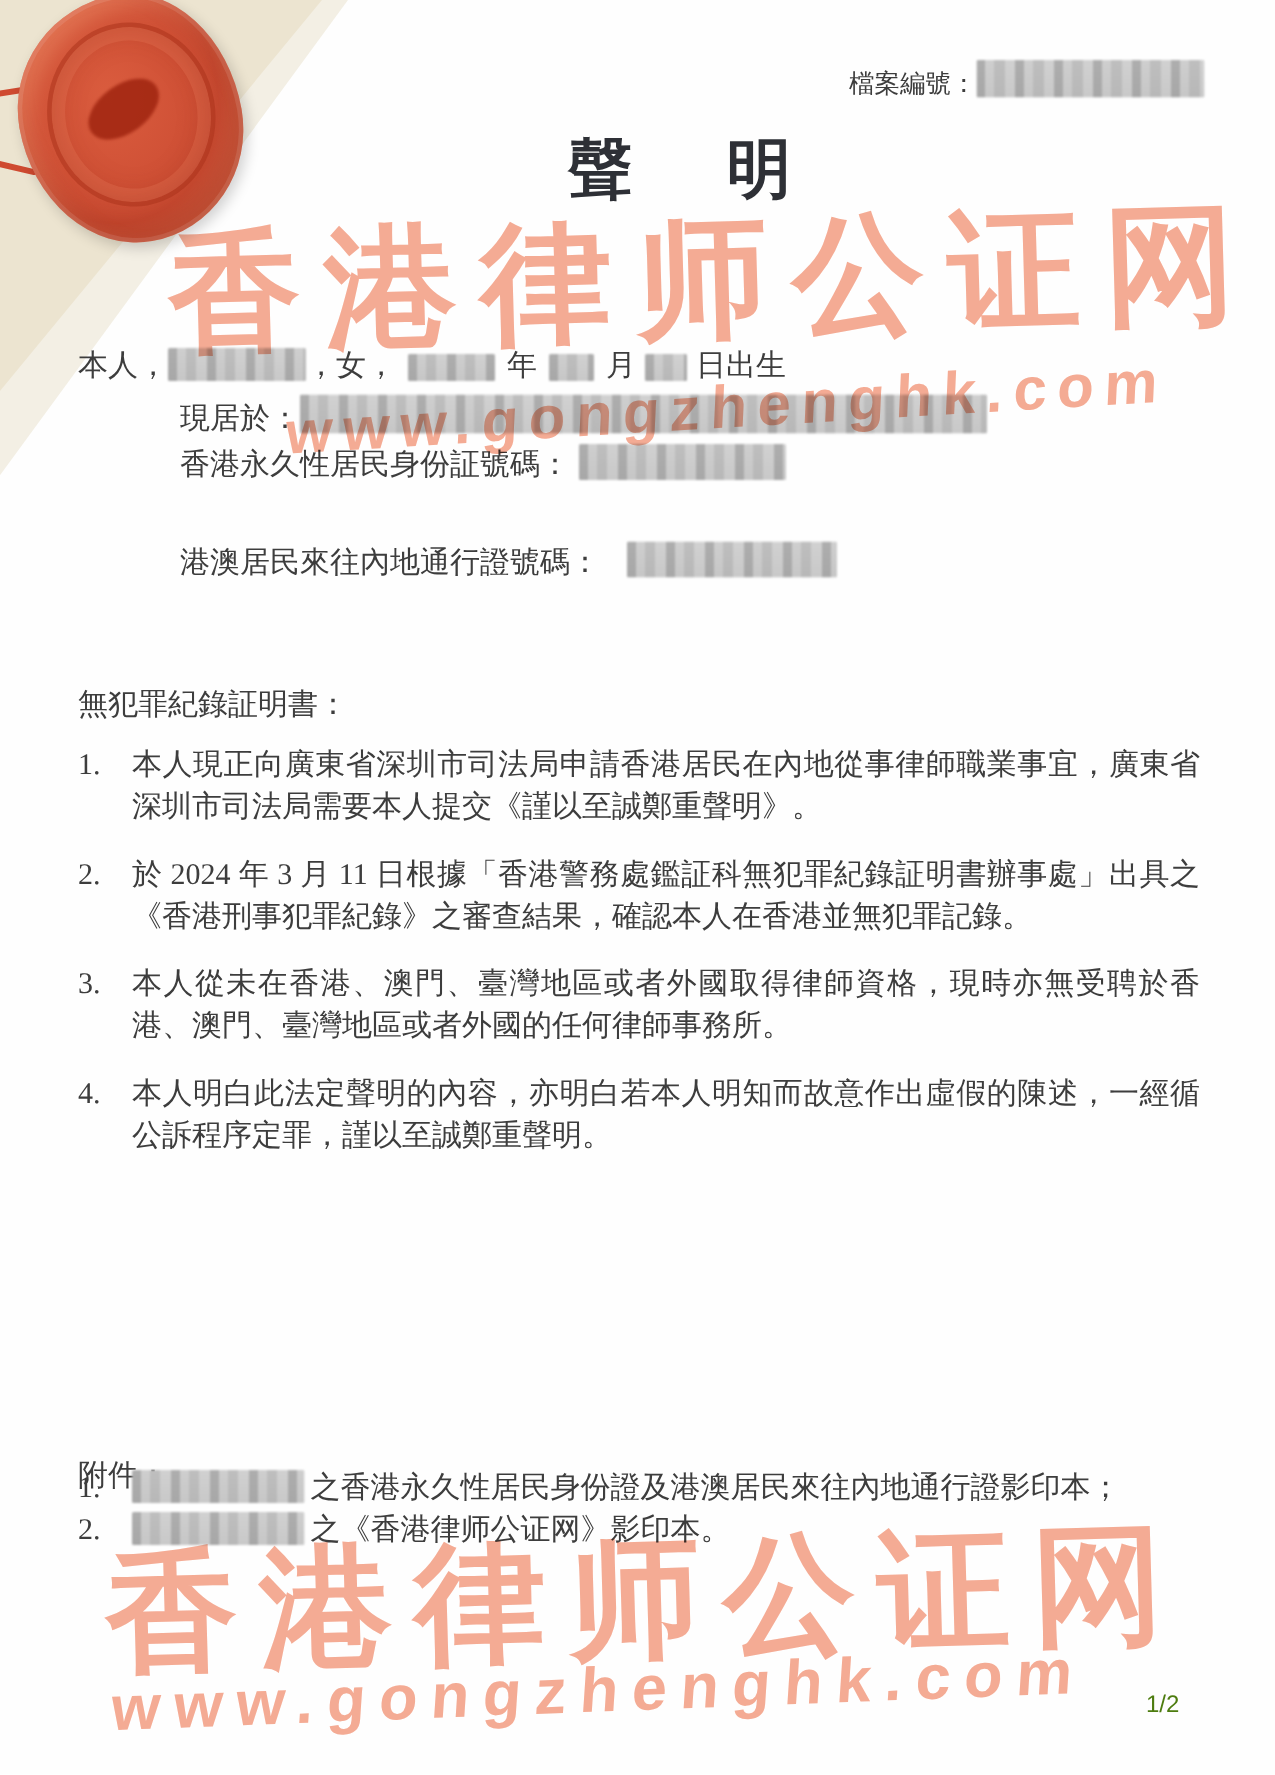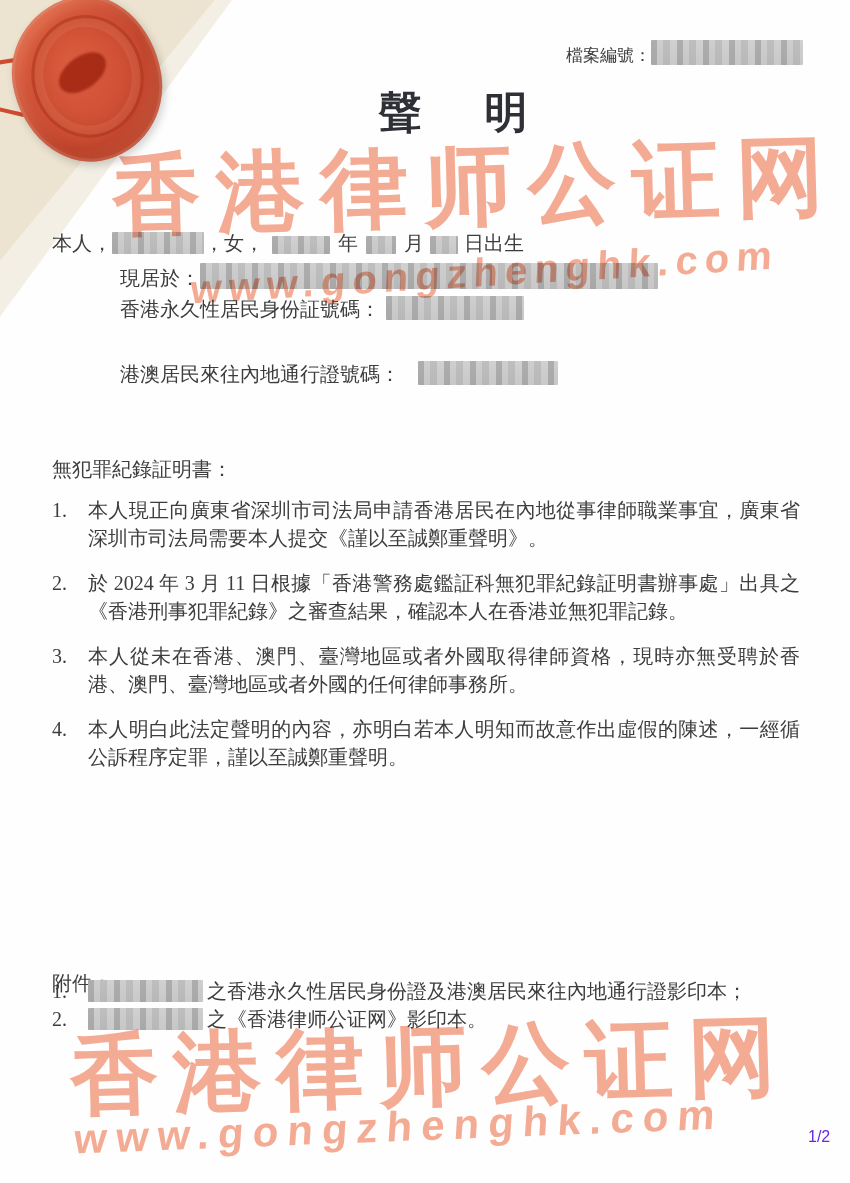--- a/index.html
+++ b/index.html
@@ -52,22 +52,22 @@
   .r1{left:52px;top:230px;font-family:Liberation Mono, monospace;} .r2{left:120px;top:263px;} .r3{left:120px;top:296px;} .r4{left:120px;top:329px;margin-top:32px;}
   .heading{left:52px;top:456px;font-size:20px;}
   .list{left:52px;top:496px;width:748px;}
   .item{display:flex;margin-bottom:17px;font-size:20px;line-height:28px;}
   .item .num{width:36px;flex:0 0 36px;}
   .item .txt{flex:1;text-align:justify;}
   .attach-heading{left:52px;top:934px;font-size:20px;margin-top:36px;}
   .attach-row{font-size:20px;white-space:nowrap;}
   .a1{left:52px;top:978px;} .a2{left:52px;top:1006px;}
   .attach-row .num{display:inline-block;width:36px;}
-  .page-num{left:764px;top:1128px;font-size:16px;color:#6d28d9;
-    font-family:"Liberation Sans","DejaVu Sans",sans-serif;z-index:2;margin-left:44px;}
+  .page-num{left:764px;top:1128px;font-size:16px;color:#4d7c0f;
+    font-family:"Liberation Sans","DejaVu Sans",sans-serif;z-index:2;}
 </style>
 </head>
 <body>
 
 <div class="page">
 
   <div class="fold-under"></div>
   <div class="fold"></div>
   <div class="cord cord1"></div>
   <div class="cord cord2"></div>

